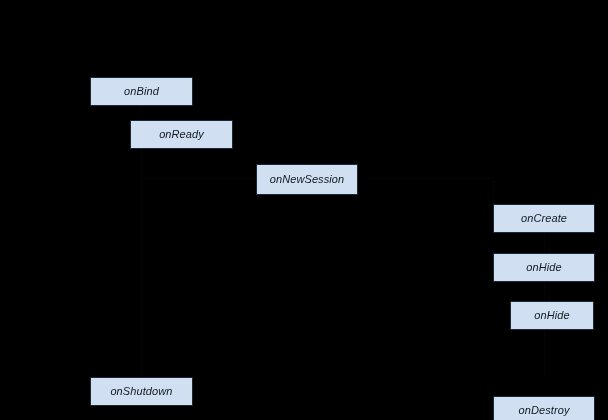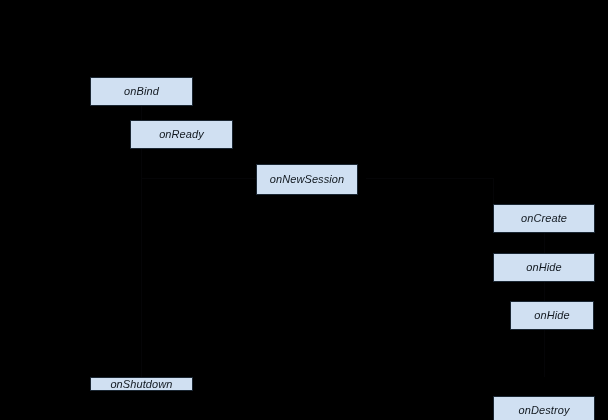--- a/index.html
+++ b/index.html
@@ -55,16 +55,16 @@
   <div class="connector" style="left:544px; top:282px; width:1px;   height:19px;"></div>
   <div class="connector" style="left:544px; top:330px; width:1px;   height:47px;"></div>
   <div class="connector" style="left:141px; top:149px; width:1px;   height:228px;"></div>
 
   <div class="node" style="left:90px;  top:77px;  width:103px; height:29px;">onBind</div>
   <div class="node" style="left:90px;  top:120px; width:103px; height:29px;margin-left:40px;">onReady</div>
   <div class="node" style="left:256px; top:164px; width:102px; height:31px;">onNewSession</div>
   <div class="node" style="left:493px; top:204px; width:102px; height:29px;">onCreate</div>
   <div class="node" style="left:493px; top:253px; width:102px; height:29px;">onHide</div>
   <div class="node" style="left:493px; top:301px; width:84px; height:29px;margin-left:17px;">onHide</div>
-  <div class="node" style="left:90px;  top:377px; width:103px; height:14px;">onShutdown</div>
+  <div class="node" style="left:90px;  top:377px; width:103px; height:29px;">onShutdown</div>
   <div class="node" style="left:493px; top:377px; width:102px; height:29px;margin-top:19px;">onDestroy</div>
 
 </div>
 
 </body></html>

